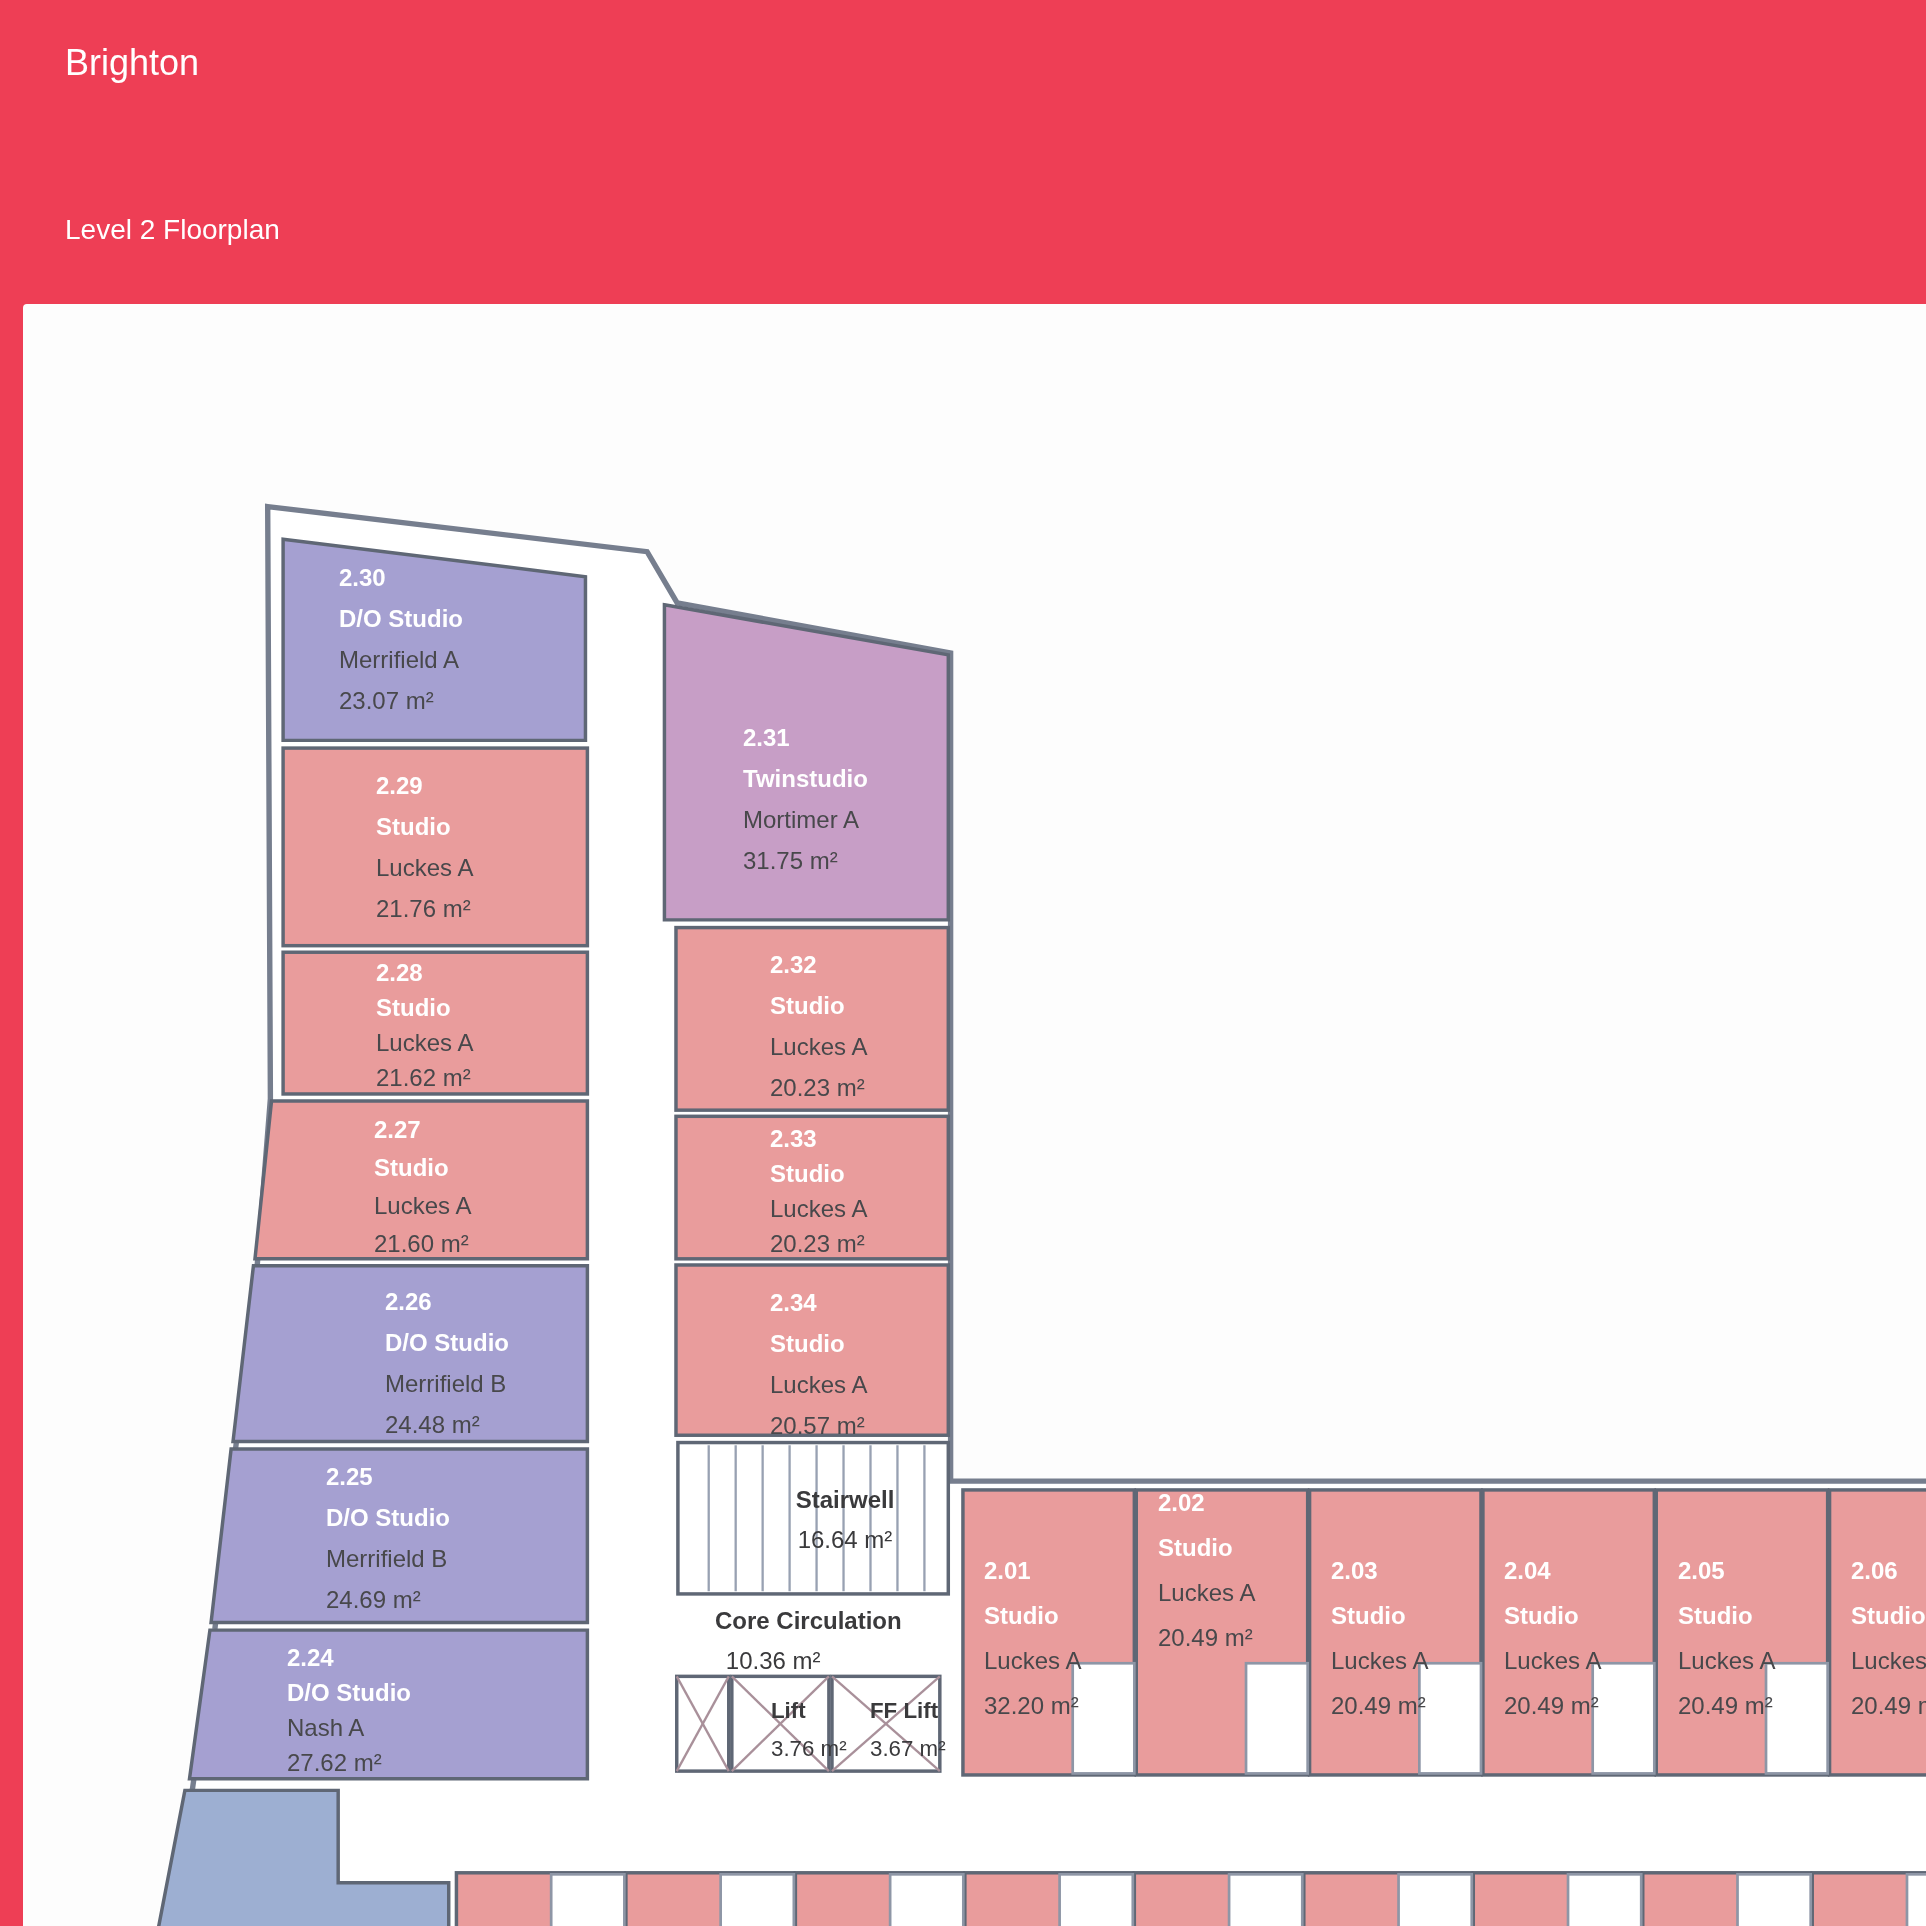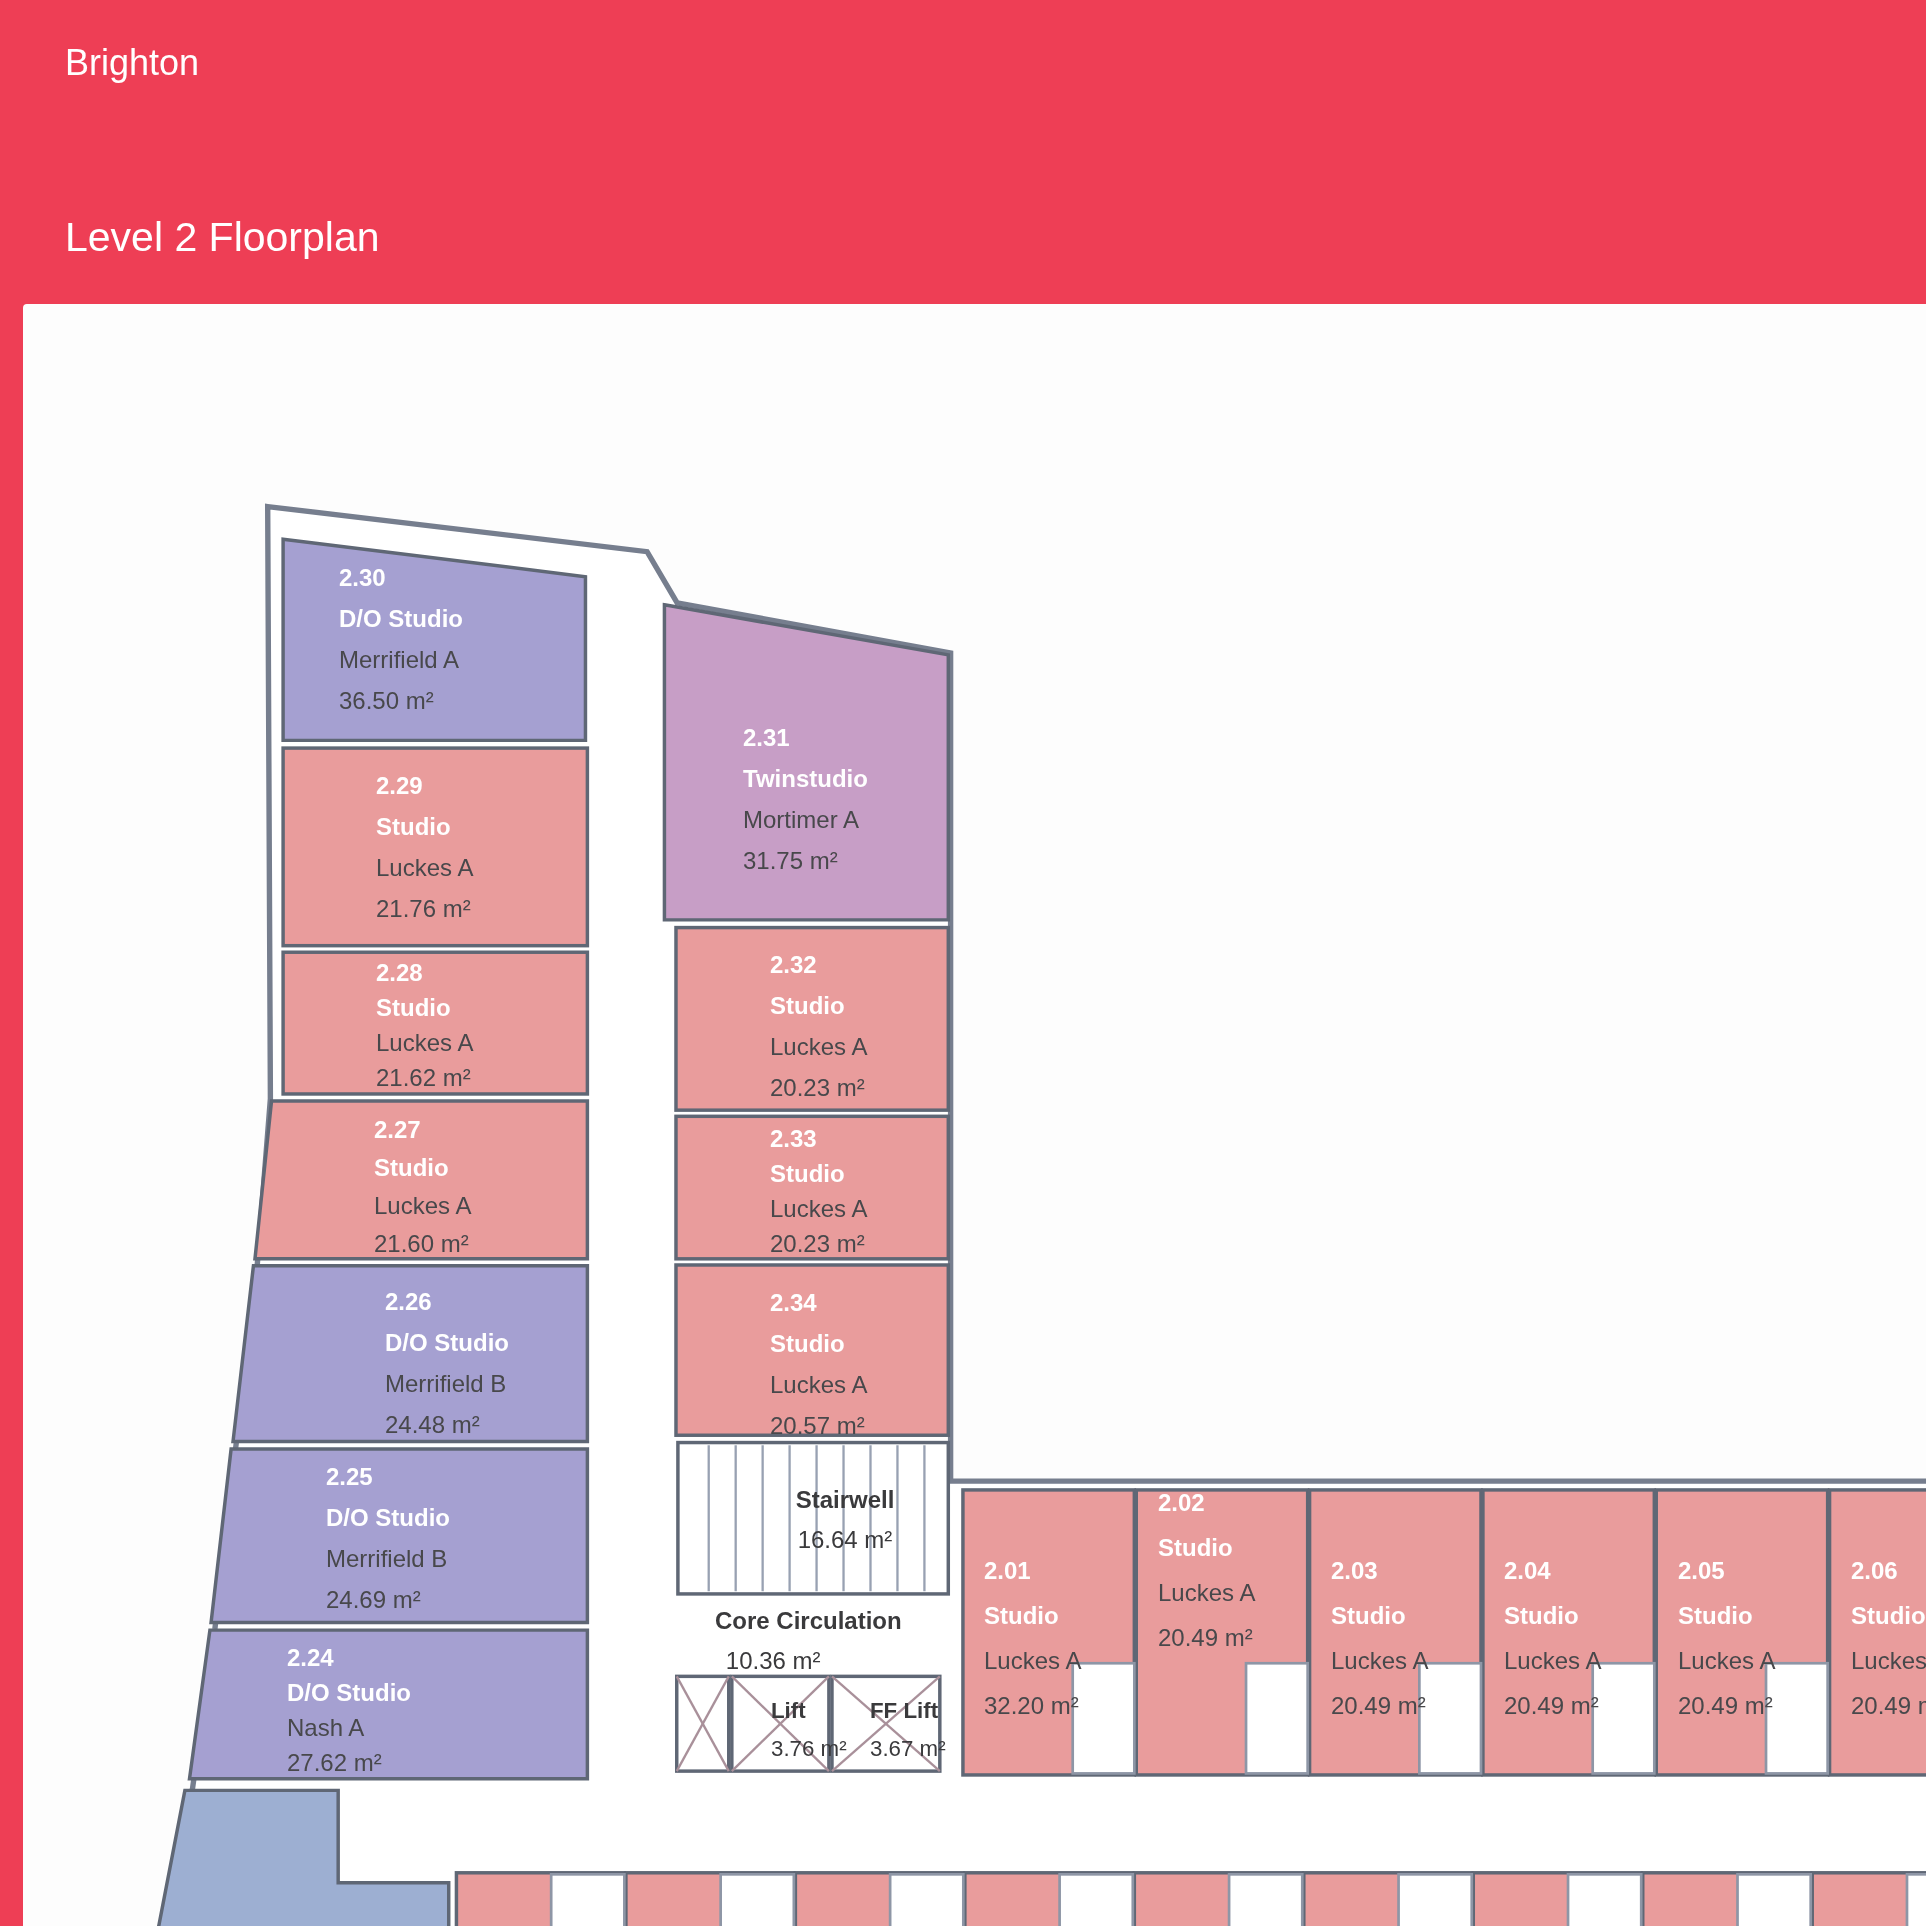--- a/index.html
+++ b/index.html
@@ -5,21 +5,21 @@
   html,body{margin:0;padding:0;}
   body{
     width:2764px;height:2701px;position:relative;overflow:hidden;
     background:#EE3E55;
     font-family:"Liberation Sans", sans-serif;
   }
   
   .hdr{position:absolute;left:0;top:0;width:100%;height:304px;}
   .h-loc{position:absolute;left:65px;top:42px;font-size:36px;color:#ffffff;font-weight:400;}
   .h-title{position:absolute;left:62px;top:89px;font-size:62px;color:#ffffff;font-weight:700;letter-spacing:0.8px;}
-  .h-sub{position:absolute;left:65px;top:214px;font-size:41px;color:#ffffff;font-weight:400;}
+  .h-sub{position:absolute;left:65px;top:214px;font-size:28px;color:#ffffff;font-weight:400;}
   
   .sheet{position:absolute;left:23px;top:304px;right:23px;bottom:17px;background:#FDFDFD;border-radius:3.9px 3.9px 21.6px 21.6px;}
   
   svg.plan{position:absolute;left:0;top:0;width:2764px;height:2701px;}
   .shell{fill:#FFFFFF;stroke:#767E8E;stroke-width:14px;}
   .rm{stroke:#5F6775;stroke-width:9px;}
   .cat-studio{fill:#E99C9C;}
   .cat-twin{fill:#C79EC6;}
   .cat-do{fill:#A5A0D1;}
   .cat-accessible{fill:#9DAFD2;}
@@ -155,21 +155,21 @@
   <g>
     <circle class="npin" cx="467" cy="6593" r="83" fill="none" stroke="#EE3E55" stroke-width="58"></circle>
     <polygon class="npin" points="312,6698 392,6608 468,6690"></polygon>
   </g>
 </svg>
 
 <div class="rl" style="left:339px;top:557px">
   <span class="b">2.30</span>
   <span class="b">D/O Studio</span>
   <span>Merrifield A</span>
-  <span>36.50 m²</span>
+  <span>23.07 m²</span>
 </div>
 <div class="rl" style="left:376px;top:765px">
   <span class="b">2.29</span>
   <span class="b">Studio</span>
   <span>Luckes A</span>
   <span>21.76 m²</span>
 </div>
 <div class="rl" style="left:376px;top:955px;line-height:35px">
   <span class="b">2.28</span>
   <span class="b">Studio</span>

